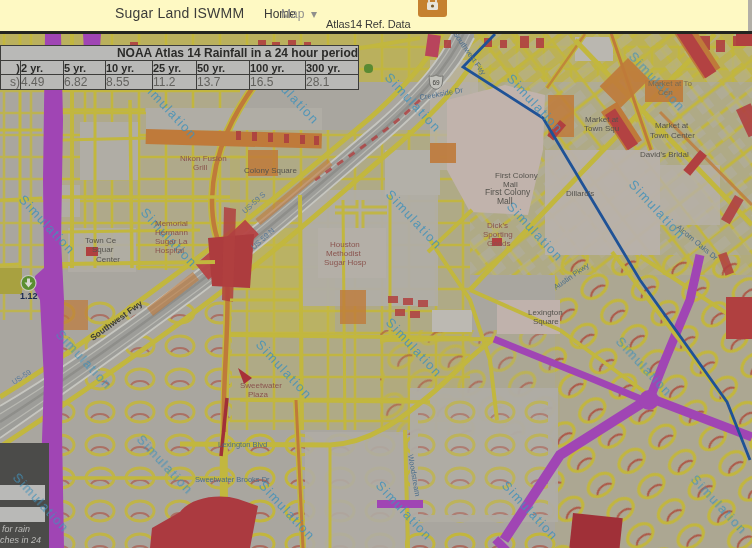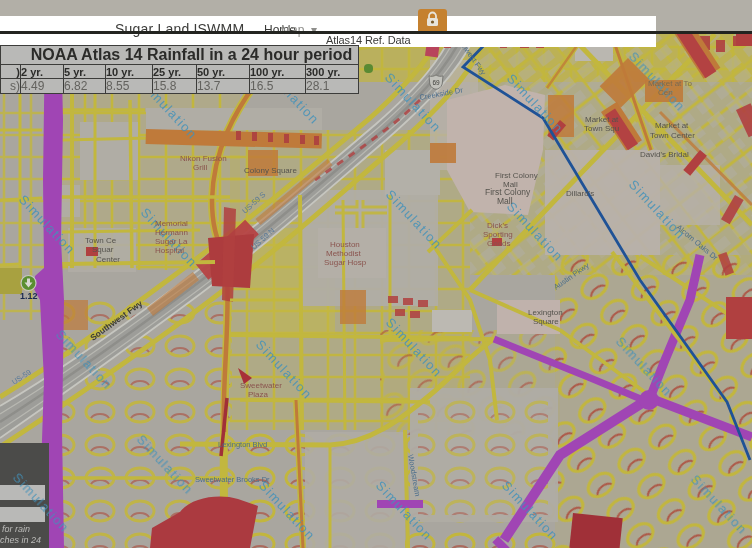--- a/index.html
+++ b/index.html
@@ -1,29 +1,29 @@
 <!DOCTYPE html>
 <html><head>
 <meta charset="utf-8">
 <style>
   html,body{margin:0;padding:0;width:752px;height:548px;overflow:hidden;
     font-family:"Liberation Sans",sans-serif;background:#b2afa7;}
   #stage{position:relative;width:752px;height:548px;overflow:hidden;}
-  #nav{position:absolute;left:0;top:16px;width:656px;height:31px;background:#ffffff;}
+  #nav{position:absolute;left:0;top:0;width:748px;height:31px;background:#fef9c3;}
   #nav .title{position:absolute;left:115px;top:5px;font-size:14px;color:#3c3c3a;letter-spacing:.2px;}
   #nav .mi{position:absolute;top:7px;font-size:12px;color:#3a3a38;}
   #navline{position:absolute;left:0;top:31px;width:752px;height:3px;background:#232420;}
   #obtn{position:absolute;left:418px;top:-7px;width:29px;height:24px;background:#c5812f;border-radius:3px;}
   #tbl{position:absolute;left:0px;top:45px;width:358px;border-collapse:collapse;
        background:#b9b9b7;table-layout:fixed;}
   #tbl td{border:1.4px solid #3c3c3a;padding:0;font-size:11px;color:#2b2b29;
       text-align:left;vertical-align:middle;overflow:hidden;white-space:nowrap;}
   #tbl .hd{font-weight:bold;height:13px;font-size:11px;}
   #tbl .vl{font-weight:normal;color:#63625e;font-size:12px;height:11px;}
-  #tbl .tt{font-weight:bold;text-align:center;height:10px;font-size:16px;}
+  #tbl .tt{font-weight:bold;text-align:right;height:10px;font-size:12px;}
 </style>
 </head>
 <body>
 <div id="stage">
   <svg id="map" width="752" height="514" viewBox="0 34 752 514" style="position:absolute;left:0;top:34px">
     <defs>
       <pattern id="loops" width="40" height="33" patternUnits="userSpaceOnUse">
         <ellipse cx="20" cy="16" rx="14" ry="10" fill="none" stroke="#c2b63e" stroke-width="3"></ellipse>
         <path d="M11,22 a10,7 0 0 1 18,0" fill="none" stroke="#ad4a3a" stroke-width="2" opacity="0.65"></path>
       </pattern>
@@ -374,20 +374,20 @@
           <td class="hd">25 yr.</td>
           <td class="hd">50 yr.</td>
           <td class="hd">100 yr.</td>
           <td class="hd">300 yr.</td>
         </tr>
     <tr>
           <td class="vl" style="text-align:right">s)</td>
           <td class="vl">4.49</td>
           <td class="vl">6.82</td>
           <td class="vl">8.55</td>
-          <td class="vl">15.8</td>
+          <td class="vl">11.2</td>
           <td class="vl">13.7</td>
           <td class="vl">16.5</td>
           <td class="vl">28.1</td>
         </tr>
   </tbody>
     </table>
 </div>
 
 </body></html>

